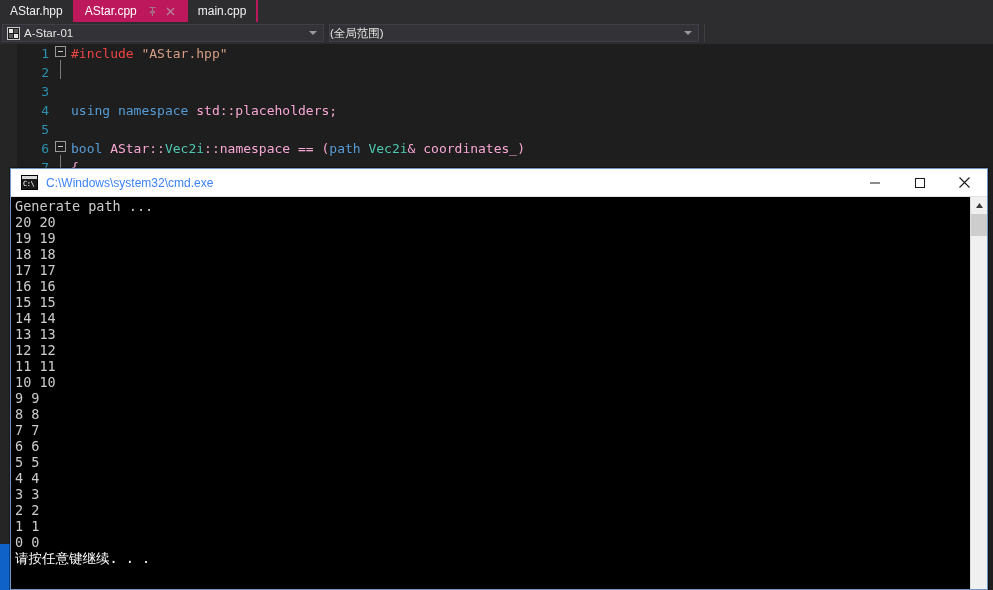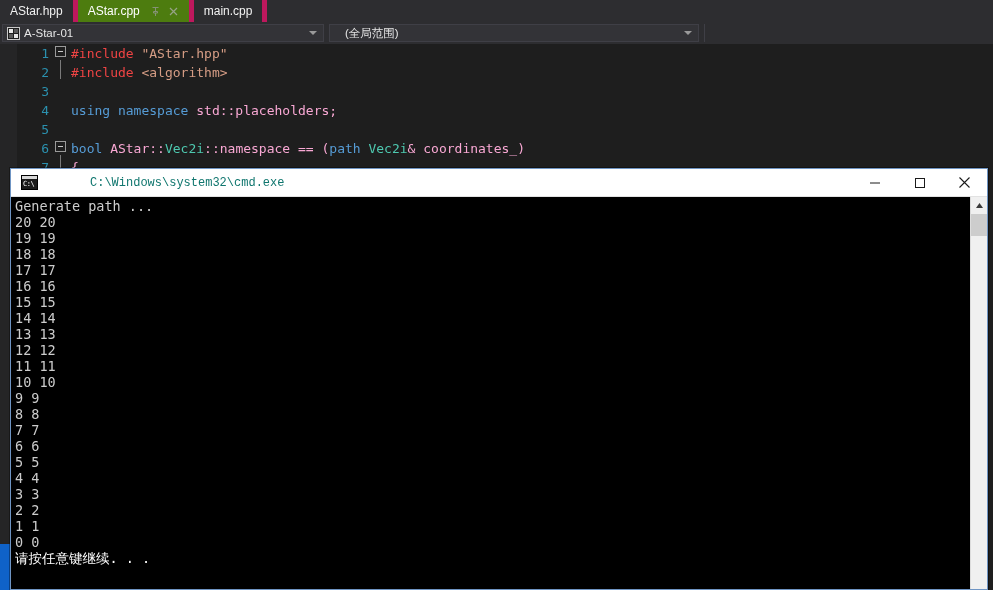--- a/index.html
+++ b/index.html
@@ -33,24 +33,24 @@
     align-items: stretch;
   }
   .tab {
     display: flex;
     align-items: center;
     padding: 0 10px;
     font-size: 12px;
     color: #f1f1f1;
     background: #2d2d30;
     white-space: nowrap;
-    border-right: 5px solid #be185d;
+    border-right: 2px solid #be185d;
   }
   .tab.active {
-    background: #4d7c0f;
+    background: #be185d;
     color: #ffffff;
   }
   .tab-label { pointer-events: none; }
   .tab-icons {
     display: flex;
     align-items: center;
     margin-left: 10px;
     gap: 7px;
   }
   .pin-icon, .close-icon {
@@ -74,21 +74,21 @@
     background: #333337;
     border: 1px solid #3f3f46;
     display: flex;
     align-items: center;
     font-size: 11.5px;
     color: #e6e6e6;
     box-sizing: border-box;
     position: relative;
   }
   #nav-combo-left { width: 322px; margin-left: 2px; padding-left: 4px; }
-  #nav-combo-right { width: 370px; margin-left: 5px; padding-left: 15px; text-align: right; }
+  #nav-combo-right { width: 370px; margin-left: 5px; padding-left: 0; text-align: right; }
   .combo-arrow {
     position: absolute;
     right: 6px; top: 50%;
     margin-top: -2px;
     width: 0; height: 0;
     border-left: 4px solid transparent;
     border-right: 4px solid transparent;
     border-top: 4px solid #9a9a9a;
   }
   .proj-icon {
@@ -200,24 +200,23 @@
     position: absolute;
     left: 1px; top: 4px;
     font-family: "DejaVu Sans Mono", monospace;
     font-size: 7px;
     color: #ffffff;
     line-height: 8px;
     letter-spacing: -0.5px;
   }
   .con-title {
     font-size: 12px;
-    color: #0f766e;
-    font-family: Liberation Mono, monospace;
+    color: #3b82f6;
+    font-family: Liberation Sans, sans-serif;
     white-space: nowrap;
-    margin-left: 44px;
   }
   .con-controls {
     margin-left: auto;
     display: flex;
     height: 28px;
   }
   .con-btn {
     width: 45px;
     height: 28px;
     display: flex;
@@ -327,21 +326,21 @@
 
   <div class="editor">
     <div class="editor-margin"></div>
     <div class="code-area" id="code-area">
         <div class="code-line"><span class="lineno">1</span><span class="fold"><svg width="11" height="11" viewBox="0 0 11 11">
               <rect x="0.5" y="0.5" width="10" height="10" fill="none" stroke="#9a9a9a"></rect>
               <path d="M3 5.5h5" stroke="#c8c8c8" stroke-width="1"></path>
             </svg></span><span class="code-text"><span class="gry">#include </span><span class="str">"AStar.hpp"</span></span></div>
         <div class="code-line"><span class="lineno">2</span><span class="fold"><svg width="11" height="19" viewBox="0 0 11 19">
               <path d="M5.5 0v19" stroke="#7a7a7a" stroke-width="1"></path>
-            </svg></span><span class="code-text"><span class="gry">#include </span><span class="str">&lt;algorithm&gt;</span></span></div>
+            </svg></span></div>
         <div class="code-line"><span class="lineno">3</span><span class="fold"></span><span class="code-text"></span></div>
         <div class="code-line"><span class="lineno">4</span><span class="fold"></span><span class="code-text"><span class="k">using namespace </span><span class="pln">std::placeholders;</span></span></div>
         <div class="code-line"><span class="lineno">5</span><span class="fold"></span><span class="code-text"></span></div>
         <div class="code-line"><span class="lineno">6</span><span class="fold"><svg width="11" height="11" viewBox="0 0 11 11">
               <rect x="0.5" y="0.5" width="10" height="10" fill="none" stroke="#9a9a9a"></rect>
               <path d="M3 5.5h5" stroke="#c8c8c8" stroke-width="1"></path>
             </svg></span><span class="code-text"><span class="k">bool </span><span class="pln">AStar::</span><span class="typ">Vec2i</span><span class="pln">::namespace == (</span><span class="k">path </span><span class="typ">Vec2i</span><span class="pln">&amp; coordinates_)</span></span></div>
         <div class="code-line"><span class="lineno">7</span><span class="fold"><svg width="11" height="19" viewBox="0 0 11 19">
               <path d="M5.5 0v19" stroke="#7a7a7a" stroke-width="1"></path>
             </svg></span><span class="code-text"><span class="pln">{</span></span></div>

